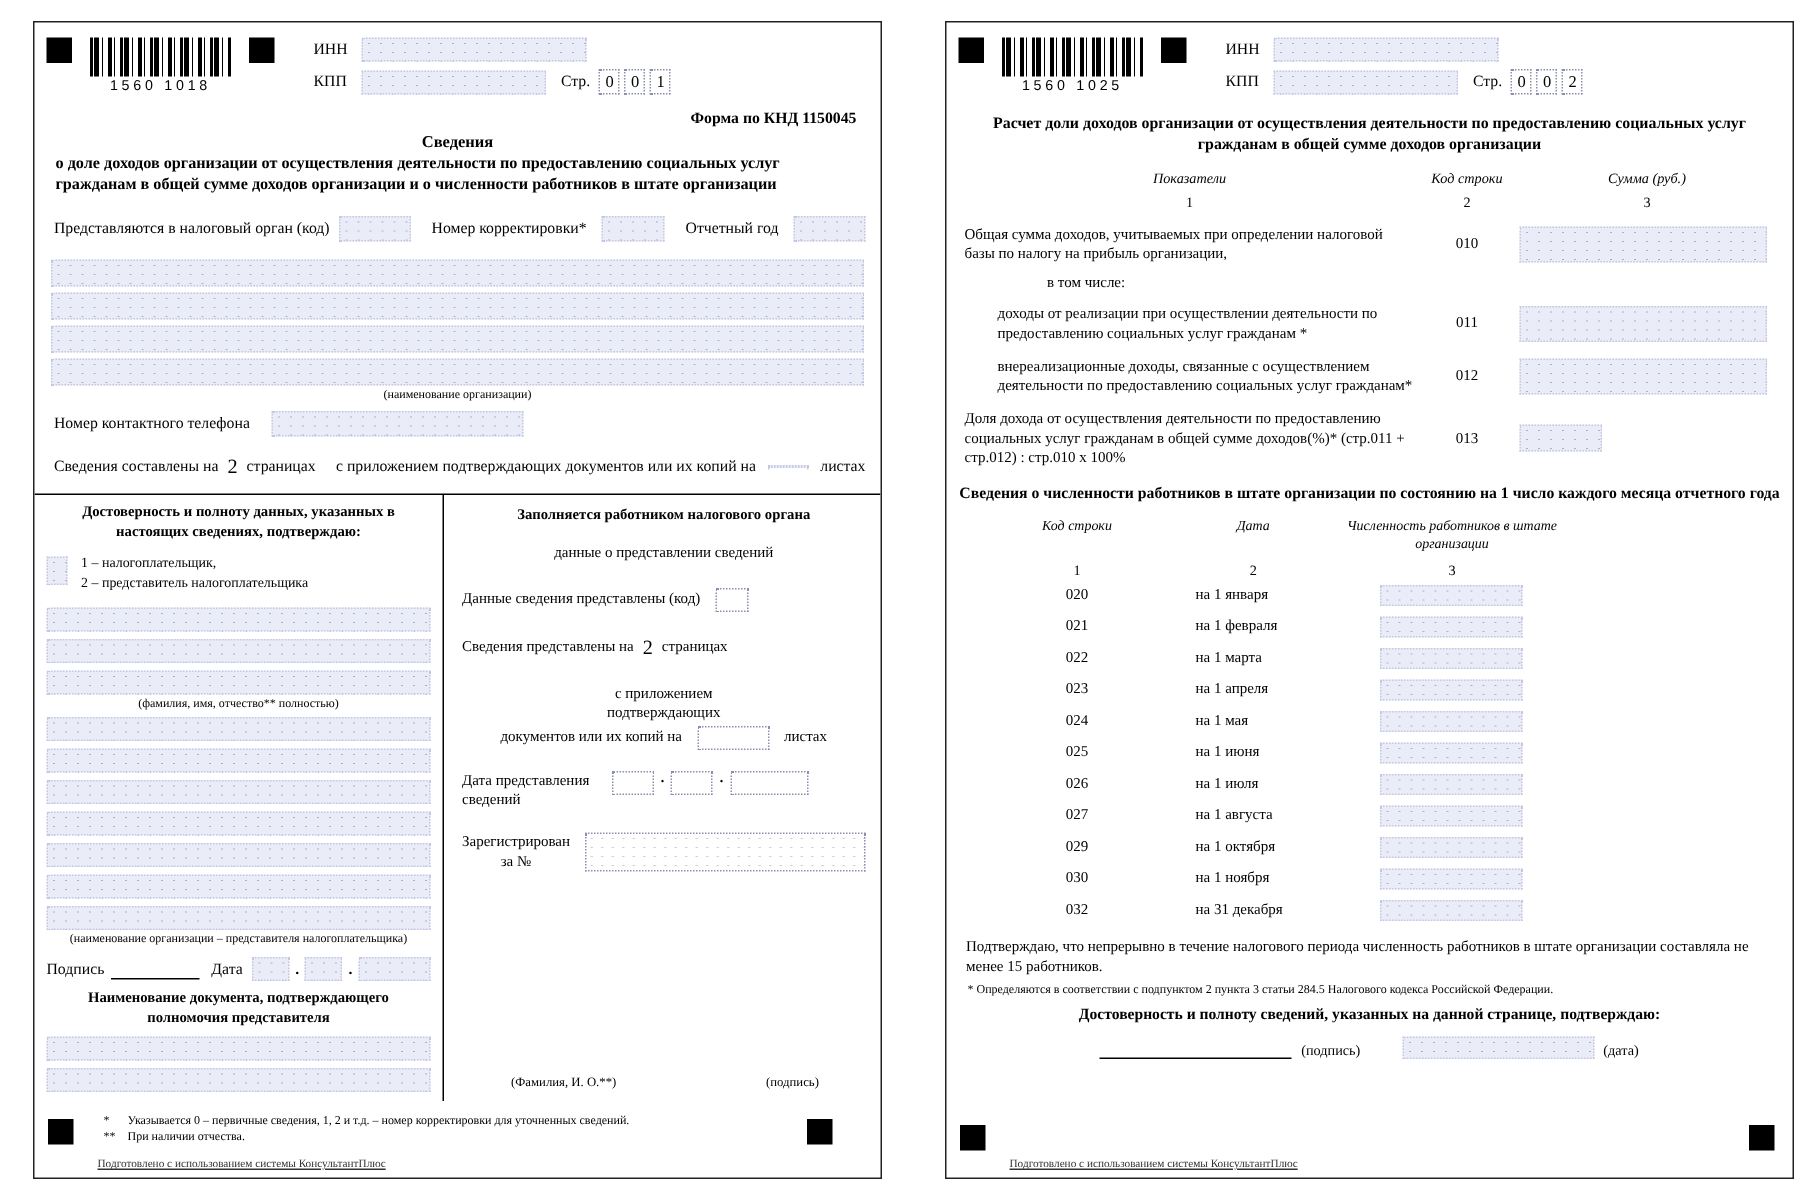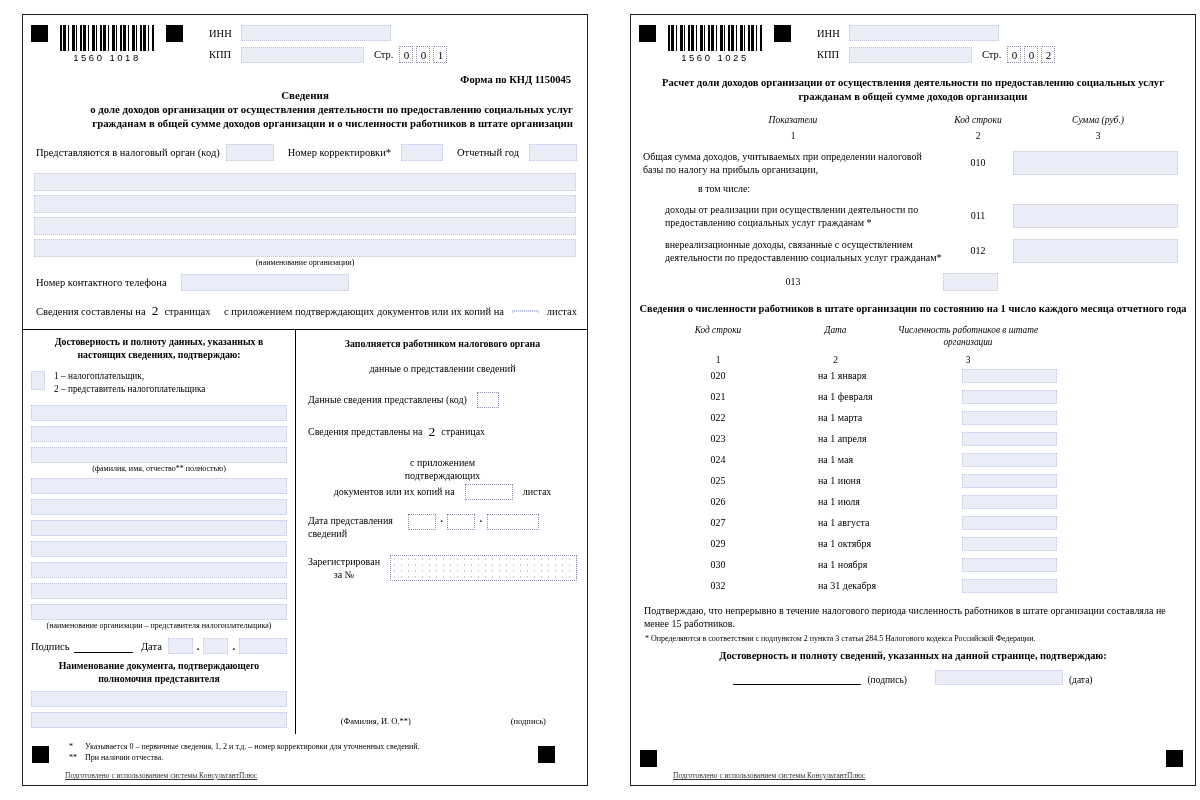--- a/index.html
+++ b/index.html
@@ -24,21 +24,21 @@
          background-size:8px 6px; box-sizing:border-box; }
   .fld-inn { width:150px; height:16px; }
   .fld-kpp { width:123px; height:16px; }
   .strgrp { display:flex; align-items:center; margin-left:10px; }
   .strgrp .lbl2 { margin-right:6px; }
   .wcell { border:1px dotted #8a8fb0; background:#fff; box-sizing:border-box; }
   .digit { width:14px; height:17px; font-size:11px; text-align:center; line-height:17px; margin-right:3px; }
 
   .form-code { text-align:right; font-weight:bold; font-size:10.5px; margin:6px 16px 0 0; }
   .t1 { text-align:center; font-weight:bold; font-size:11px; margin-top:4px; }
-  .t2 { font-weight:bold; font-size:10.8px; line-height:1.3; margin:1px 14px 0 14px;text-align:right; }
+  .t2 { font-weight:bold; font-size:10.8px; line-height:1.3; margin:1px 14px 0 14px; }
 
   .frow { display:flex; align-items:center; font-size:10.5px; margin:14px 10px 0 13px; white-space:nowrap; }
   .frow .fld { height:17px; }
   .gap { flex:1; }
 
   .orgrow { height:18px; margin:4px 11px 0 11px; }
   .cap { text-align:center; font-size:8px; margin-top:1px; }
   .phonerow { display:flex; align-items:center; font-size:10.5px; margin:7px 10px 0 13px; }
   .pagesrow { display:flex; align-items:center; font-size:10.5px; margin:12px 10px 0 13px; white-space:nowrap; }
   .bigtwo { font-size:13.5px; padding:0 6px; }
@@ -83,21 +83,21 @@
   .inc-code { text-align:center; }
   .inc-fld { height:24px; width:165px; }
   .inc-fld-sm { height:18px; width:55px; }
   .indent2 { padding-left:22px; }
   .incl { font-size:10px; margin:7px 0 0 67px; }
 
   .staff-title { font-weight:bold; font-size:10.5px; text-align:center; line-height:1.35; margin-top:11px; }
   .sgrid { display:grid; grid-template-columns:130px 105px 160px; margin-left:22px; }
   .shead { font-size:9.3px; font-style:italic; text-align:center; margin-top:8px; line-height:1.3; }
   .snums { font-size:9.5px; text-align:center; margin-top:7px; margin-bottom:4px; }
-  .srow { align-items:center; font-size:10px; margin-bottom:7px;gap:21px; }
+  .srow { align-items:center; font-size:10px; margin-bottom:7px; }
   .sr-code { text-align:center; }
   .sr-date { text-align:left; padding-left:14px; }
   .sr-fld { height:14px; width:95px; margin:0 auto 0 32px; }
   .sfld-head { width:160px; }
   .confirm { font-size:10px; line-height:1.3; margin:11px 12px 0 13px; }
   .fn2 { font-size:8px; margin:4px 0 0 14px; }
   .confirm-h { font-weight:bold; font-size:10.4px; text-align:center; margin-top:7px; }
   .sigrow2 { display:flex; align-items:flex-end; justify-content:center; gap:28px; margin-top:9px; font-size:9.5px; }
   .blankline { width:128px; border-bottom:1px solid #000; height:12px; }
   .fldline { width:128px; height:15px; }
@@ -324,20 +324,21 @@
       <span class="indent2">доходы от реализации при осуществлении деятельности по предоставлению социальных услуг гражданам *</span>
       <span class="inc-code">011</span>
       <span class="fld inc-fld"></span>
     </div>
     <div class="inc-row">
       <span class="indent2">внереализационные доходы, связанные с осуществлением деятельности по предоставлению социальных услуг гражданам*</span>
       <span class="inc-code">012</span>
       <span class="fld inc-fld"></span>
     </div>
     <div class="inc-row">
+      <span>Доля дохода от осуществления деятельности по предоставлению социальных услуг гражданам в общей сумме доходов(%)* (стр.011 + стр.012) : стр.010 х  100%</span>
       <span class="inc-code">013</span>
       <span class="fld inc-fld-sm"></span>
     </div>
 
     <div class="staff-title">Сведения о численности работников в штате организации по состоянию на 1 число каждого месяца отчетного года</div>
 
     <div class="sgrid shead">
       <span>Код строки</span>
       <span>Дата</span>
       <span class="sfld-head">Численность работников в штате организации</span>

